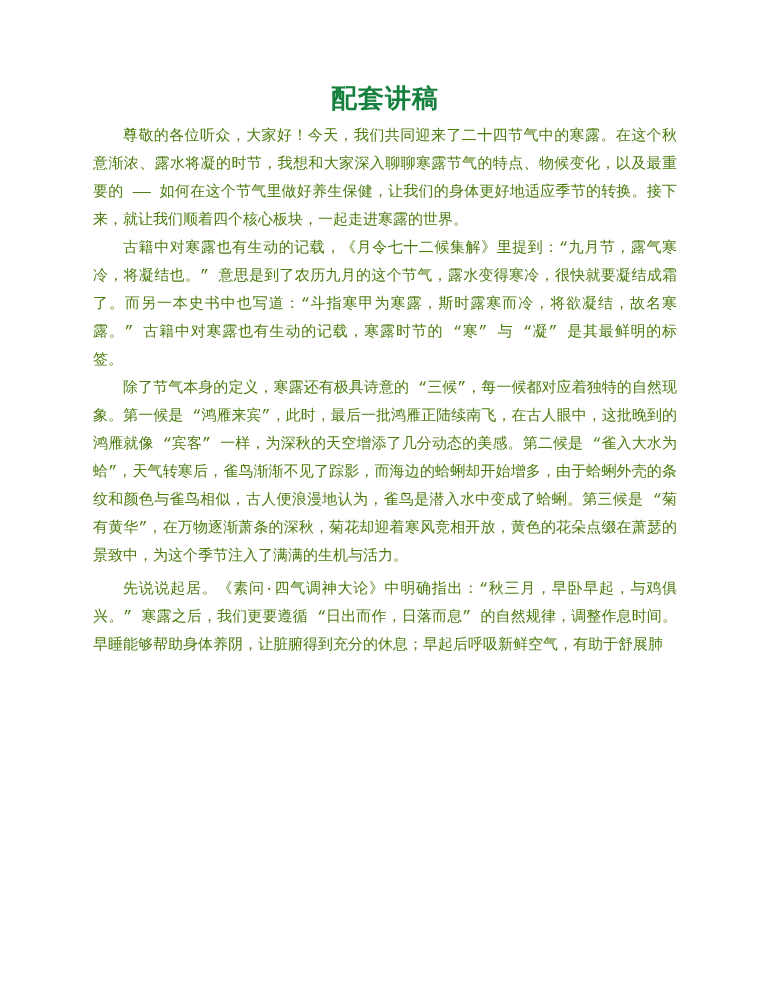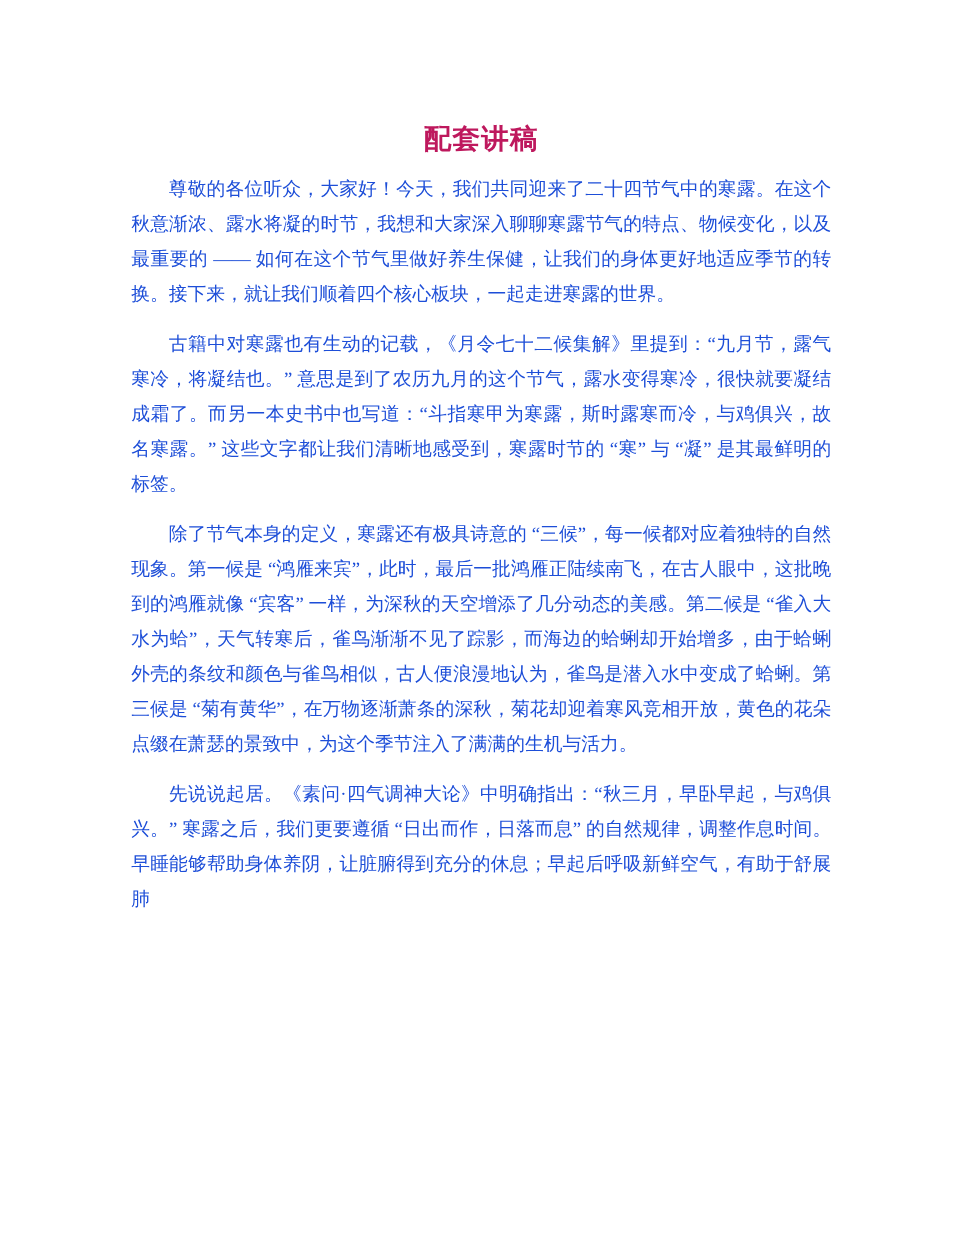--- a/index.html
+++ b/index.html
@@ -15,49 +15,50 @@
   .page {
     width: 770px;
     height: 1000px;
     box-sizing: border-box;
     padding: 84px 93px 0 93px;
     background: #ffffff;
     color: #1b1b1b;
     font-family: "Liberation Serif", "DejaVu Serif", serif;
   }
   .doc-title {
-    font-size: 22px;
+    font-size: 26px;
     font-weight: 700;
     line-height: 30px;
     text-align: center;
-    margin: 12px 0 9px 0;
-    color: #be185d;
+    margin: 0 0 9px 0;
+    color: #15803d;
     letter-spacing: 1px;
   }
   .doc-body {
     width: 584px;
   }
   .para {
     font-size: 15px;
     line-height: 28px;
-    margin: 12px;
-    color: #1d4ed8;
+    margin: 0;
+    color: #4d7c0f;
     text-align: justify;
     text-justify: inter-ideograph;
     text-indent: 2em;
     word-break: break-all;
+    font-family: Liberation Mono, monospace;
   }
   .para-spaced {
     margin-top: 5px;
   }
 </style>
 </head>
 <body>
 
 <div class="page">
   <h1 class="doc-title">配套讲稿</h1>
   <div class="doc-body">
     <p class="para">尊敬的各位听众，大家好！今天，我们共同迎来了二十四节气中的寒露。在这个秋意渐浓、露水将凝的时节，我想和大家深入聊聊寒露节气的特点、物候变化，以及最重要的 —— 如何在这个节气里做好养生保健，让我们的身体更好地适应季节的转换。接下来，就让我们顺着四个核心板块，一起走进寒露的世界。</p>
-    <p class="para">古籍中对寒露也有生动的记载，《月令七十二候集解》里提到：“九月节，露气寒冷，将凝结也。” 意思是到了农历九月的这个节气，露水变得寒冷，很快就要凝结成霜了。而另一本史书中也写道：“斗指寒甲为寒露，斯时露寒而冷，与鸡俱兴，故名寒露。” 这些文字都让我们清晰地感受到，寒露时节的 “寒” 与 “凝” 是其最鲜明的标签。</p>
+    <p class="para">古籍中对寒露也有生动的记载，《月令七十二候集解》里提到：“九月节，露气寒冷，将凝结也。” 意思是到了农历九月的这个节气，露水变得寒冷，很快就要凝结成霜了。而另一本史书中也写道：“斗指寒甲为寒露，斯时露寒而冷，将欲凝结，故名寒露。” 古籍中对寒露也有生动的记载，寒露时节的 “寒” 与 “凝” 是其最鲜明的标签。</p>
     <p class="para">除了节气本身的定义，寒露还有极具诗意的 “三候”，每一候都对应着独特的自然现象。第一候是 “鸿雁来宾”，此时，最后一批鸿雁正陆续南飞，在古人眼中，这批晚到的鸿雁就像 “宾客” 一样，为深秋的天空增添了几分动态的美感。第二候是 “雀入大水为蛤”，天气转寒后，雀鸟渐渐不见了踪影，而海边的蛤蜊却开始增多，由于蛤蜊外壳的条纹和颜色与雀鸟相似，古人便浪漫地认为，雀鸟是潜入水中变成了蛤蜊。第三候是 “菊有黄华”，在万物逐渐萧条的深秋，菊花却迎着寒风竞相开放，黄色的花朵点缀在萧瑟的景致中，为这个季节注入了满满的生机与活力。</p>
     <p class="para para-spaced">先说说起居。《素问·四气调神大论》中明确指出：“秋三月，早卧早起，与鸡俱兴。” 寒露之后，我们更要遵循 “日出而作，日落而息” 的自然规律，调整作息时间。早睡能够帮助身体养阴，让脏腑得到充分的休息；早起后呼吸新鲜空气，有助于舒展肺</p>
   </div>
 </div>
 
 </body></html>

